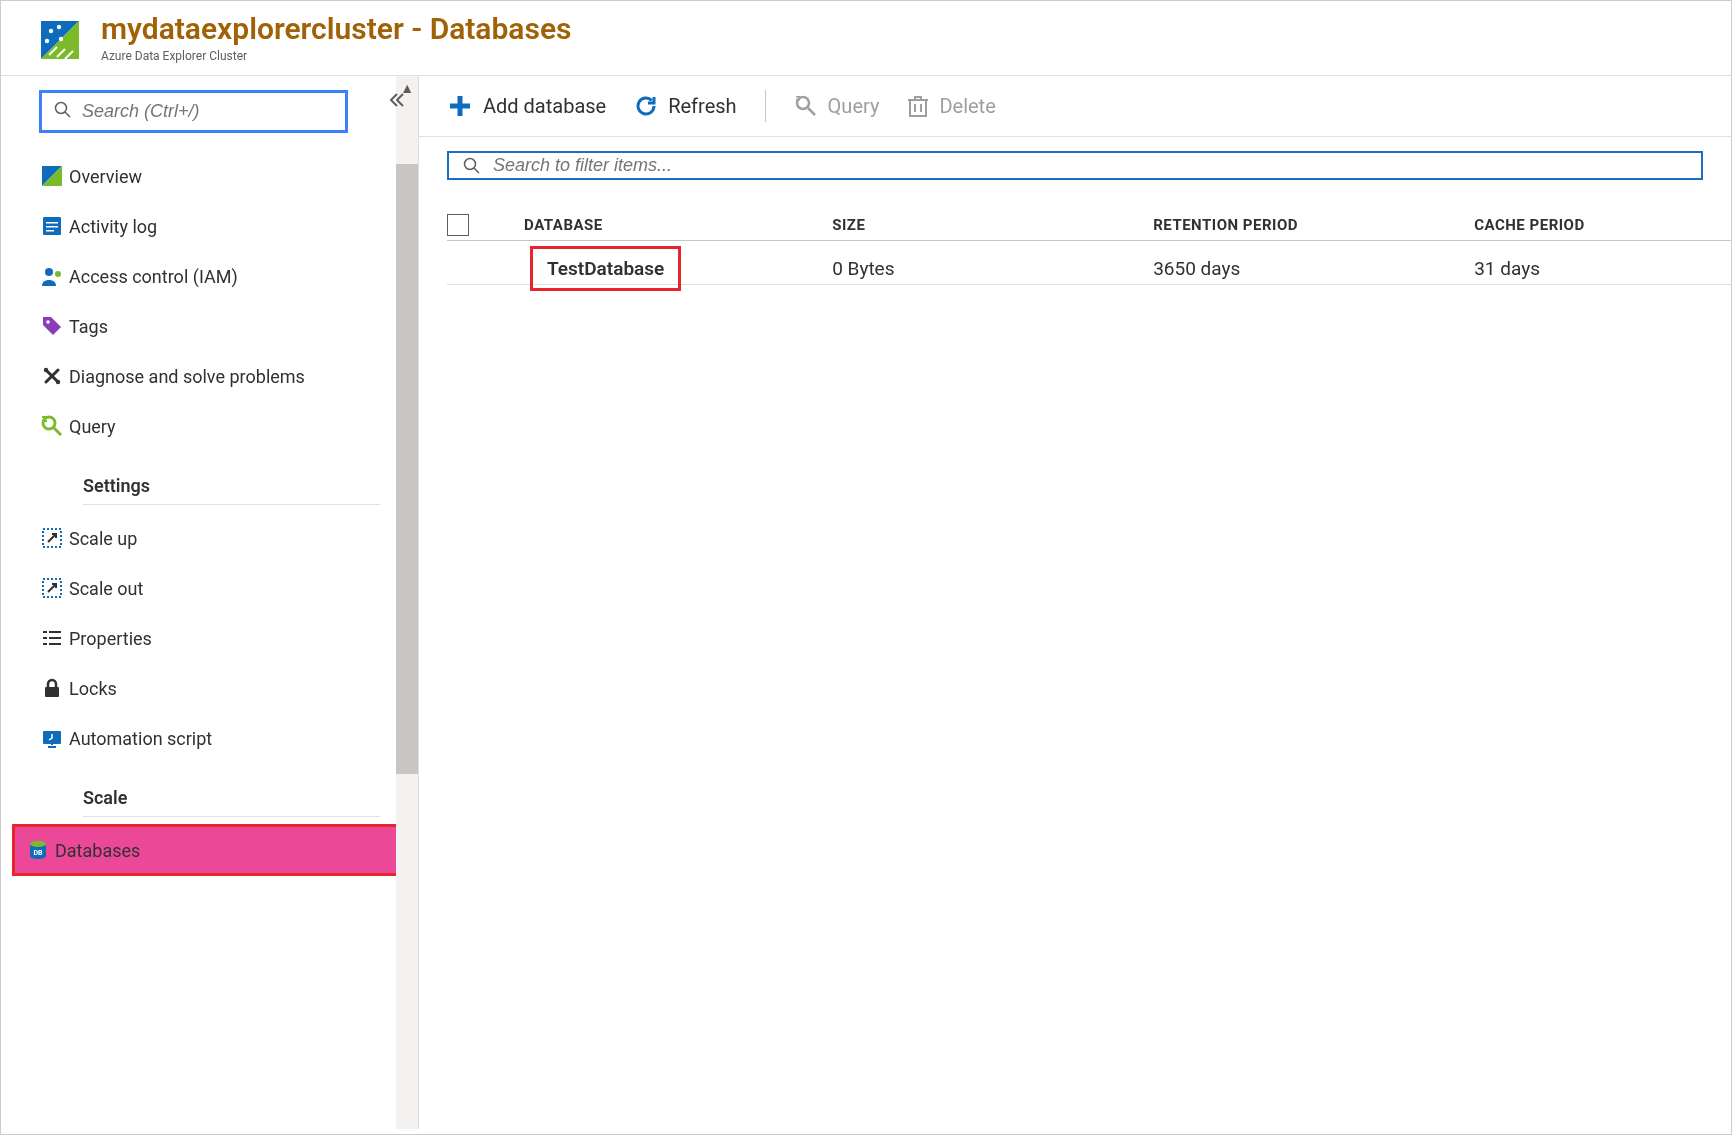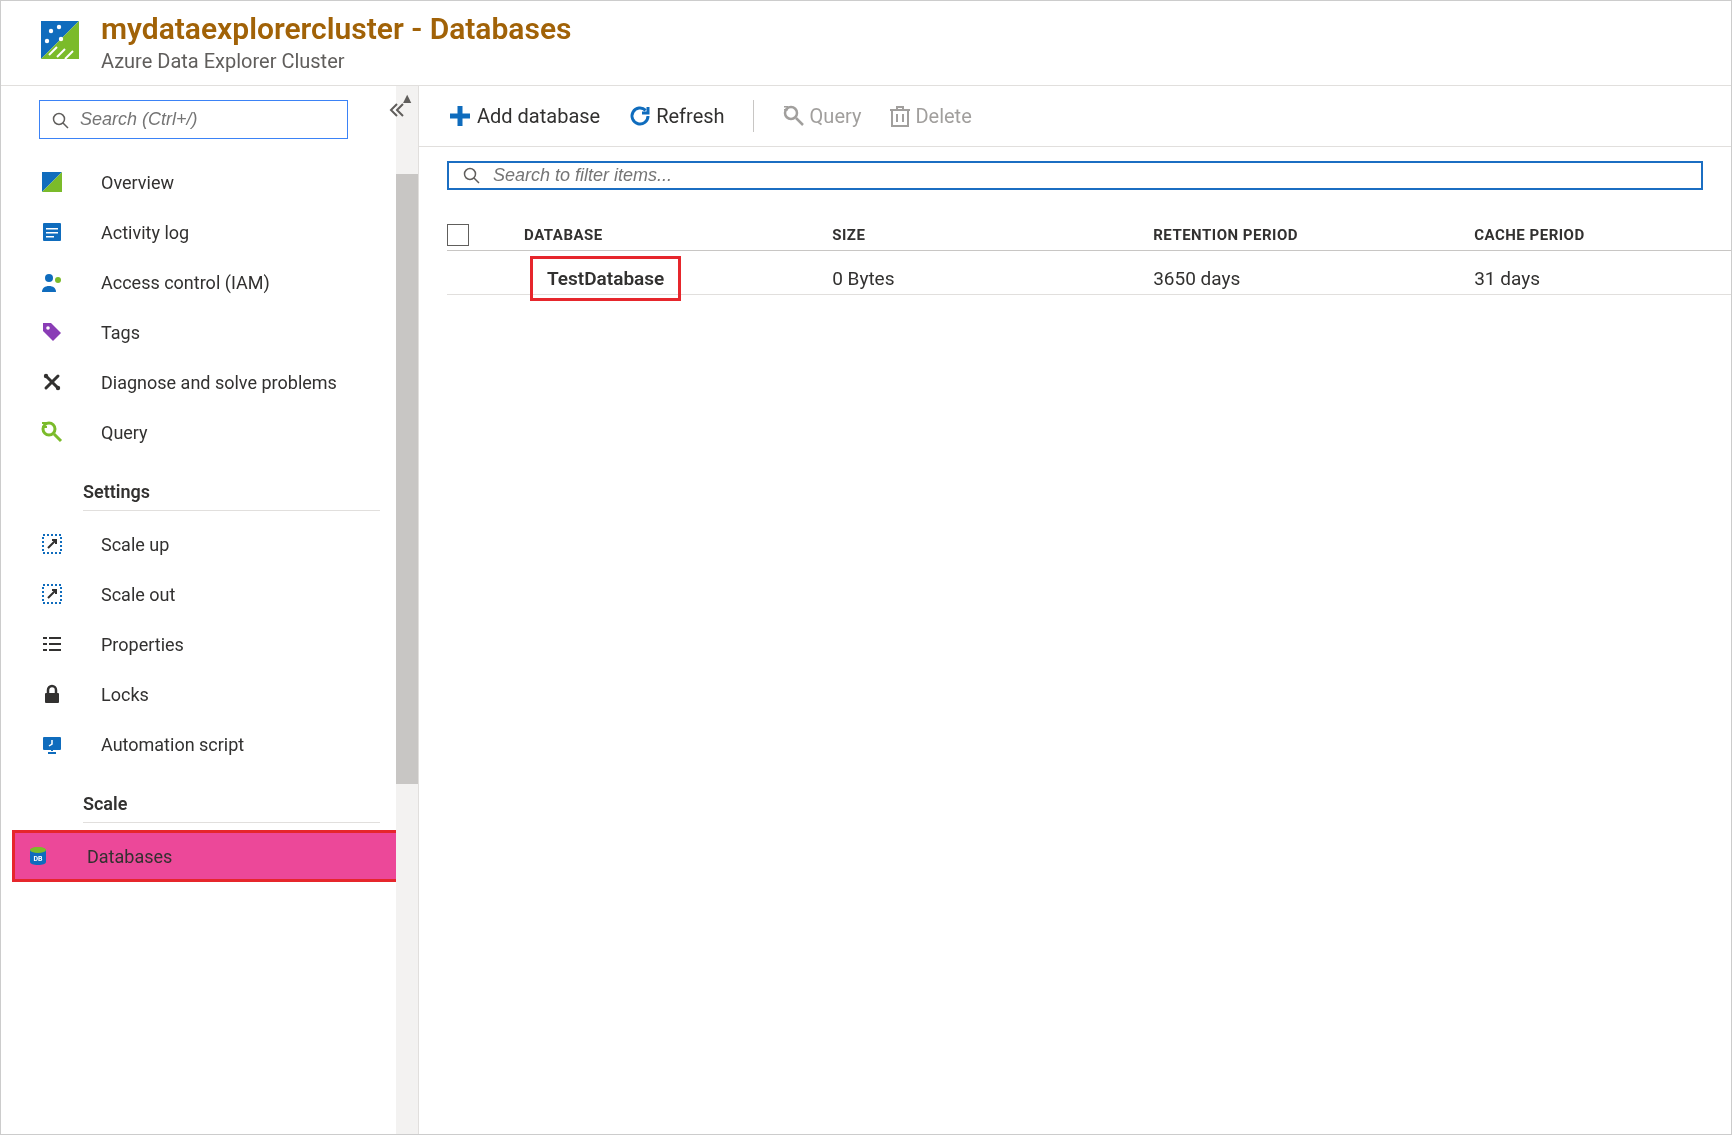--- a/index.html
+++ b/index.html
@@ -22,21 +22,21 @@
   }
   .header .logo { flex: 0 0 auto; margin-top: 6px; }
   .header .titleblock { flex: 1 1 auto; }
   .header h1 {
     font-size: 30px;
     font-weight: 600;
     color: #a16207;
     line-height: 1.2;
   }
   .header .subtitle {
-    font-size: 20px;
+    font-size: 12px;
     color: #605e5c;
     margin-top: 2px;
   }
 
   .body-row {
     display: flex;
     height: calc(100% - 80px);
   }
 
   
@@ -51,40 +51,40 @@
   .sidebar-inner { padding: 0 38px 0 38px; }
   .collapse-btn {
     position: absolute;
     right: 12px;
     top: 14px;
     cursor: pointer;
     color: #605e5c;
   }
   .search-box {
     display: flex;
-    align-items: flex-end;
+    align-items: flex-start;
     gap: 10px;
-    border: 1px solid #3b82f6;
+    border: 3px solid #3b82f6;
     padding: 8px 12px;
     margin-bottom: 18px;
     width: 309px;
   }
   .search-box input {
     border: none;
     outline: none;
     font-style: italic;
     font-size: 18px;
     color: #605e5c;
     width: 100%;
     background: transparent;
   }
   .nav-item {
     display: flex;
     align-items: center;
-    gap: 36px;
+    gap: 4px;
     padding: 12px 10px 12px 0;
     cursor: pointer;
     font-size: 18px;
     color: #323130;
   }
   .nav-item .ic {
     width: 26px;
     height: 26px;
     flex: 0 0 26px;
     display: flex;
@@ -145,21 +145,21 @@
     display: flex;
     align-items: center;
     gap: 28px;
     padding: 14px 28px;
     border-bottom: 1px solid #e1dfdd;
     font-size: 20px;
   }
   .toolbar .tbtn {
     display: flex;
     align-items: center;
-    gap: 4px;
+    gap: 10px;
     cursor: pointer;
     color: #323130;
   }
   .toolbar .tbtn.disabled { color: #a19f9d; cursor: default; }
   .toolbar .sep { width:1px; height:32px; background:#c8c6c4; }
   .filter-row { padding: 14px 28px 0 28px; }
   .filter-box {
     display: flex;
     align-items: center;
     gap: 12px;

